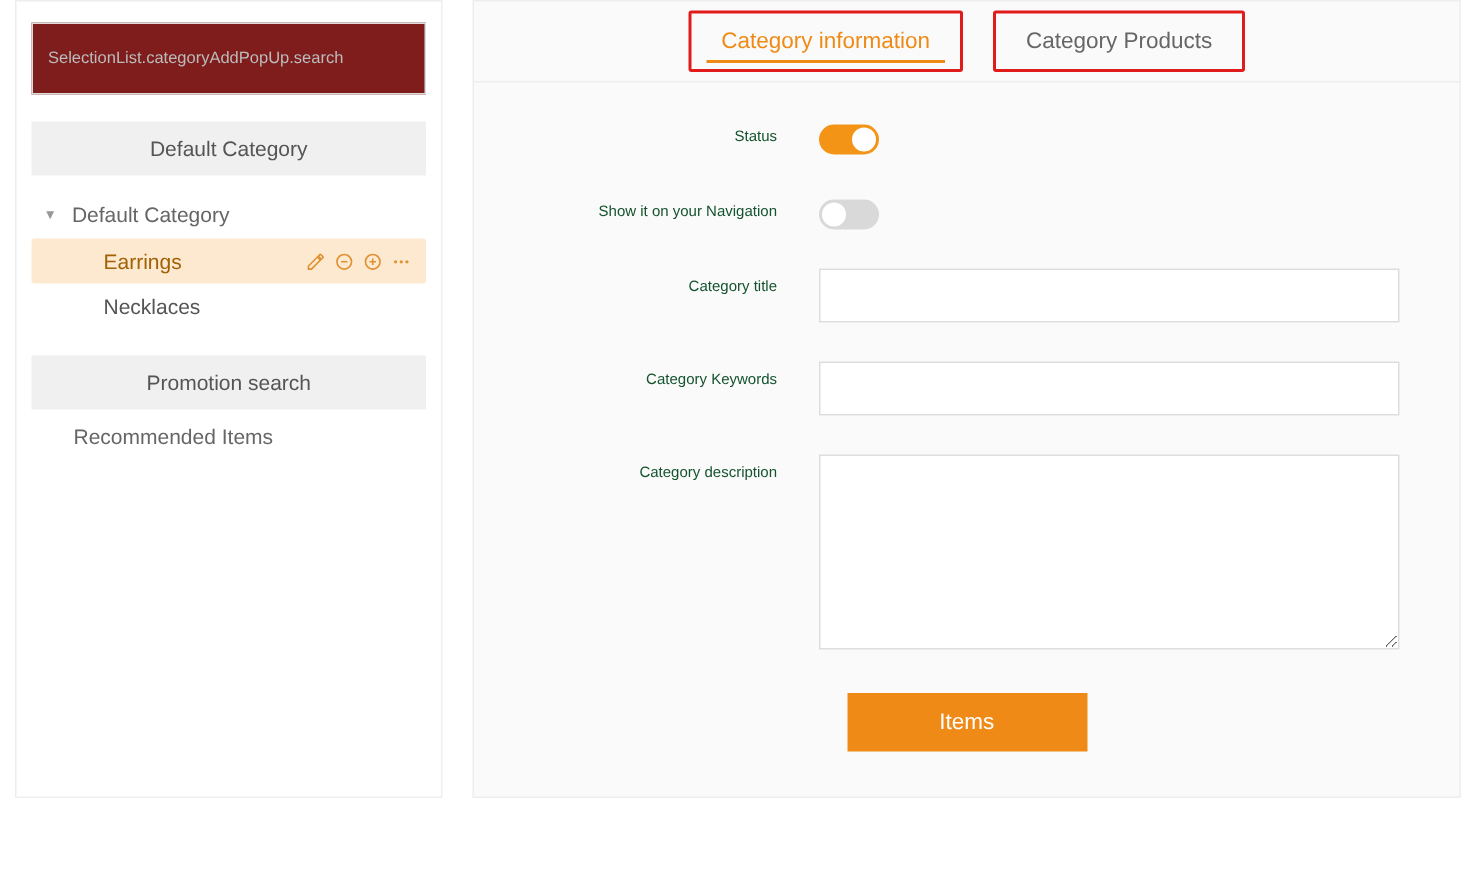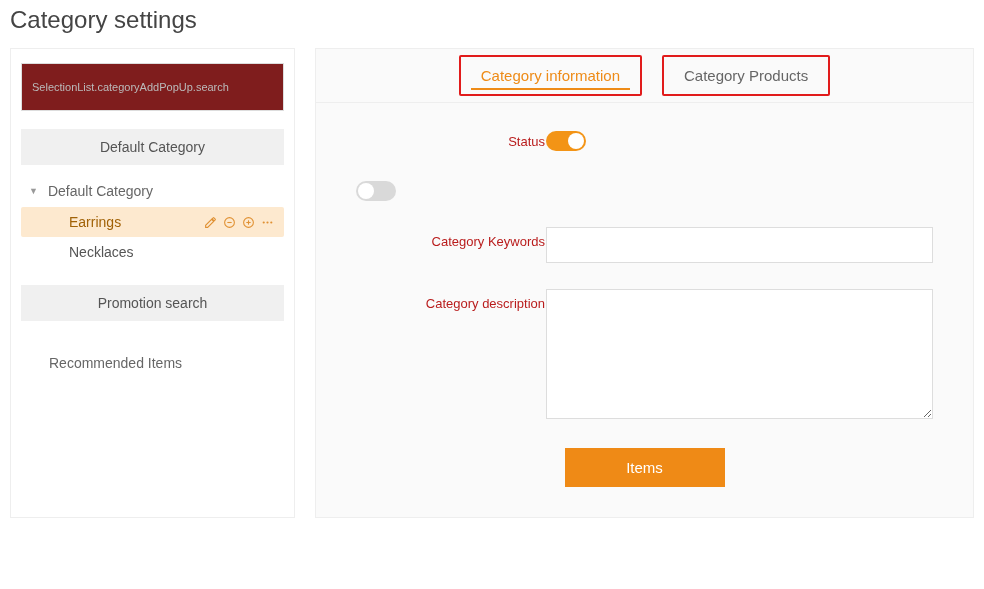--- a/index.html
+++ b/index.html
@@ -84,21 +84,20 @@
   .item-actions {
     display: flex;
     align-items: center;
     gap: 6px;
   }
   .item-actions svg { display:block; }
   .plain-item {
     padding: 10px 4px 10px 28px;
     color: #666;
     font-size: 14px;
-    margin-top: 24px;
   }
   
   .main {
     flex: 1;
     background: #fafafa;
     border: 1px solid #eee;
     padding: 0 0 30px 0;
   }
   .tabs {
     display: flex;
@@ -135,23 +134,23 @@
   .form {
     padding: 24px 40px 0 40px;
   }
   .form-row {
     display: flex;
     margin-bottom: 26px;
   }
   .form-label {
     width: 190px;
     text-align: right;
-    color: #b91c1c;
-    font-size: 13px;
-    padding-right: 1px;
+    color: #14532d;
+    font-size: 10px;
+    padding-right: 28px;
     padding-top: 6px;
     line-height: 1.35;
   }
   .form-control {
     flex: 1;
   }
   .toggle {
     width: 40px;
     height: 20px;
     border-radius: 20px;
@@ -204,21 +203,20 @@
     padding: 11px 50px;
     font-size: 15px;
     min-width: 160px;
     cursor: pointer;
   }
 </style>
 </head>
 <body>
 
 <div class="page">
-  <h1 class="page-title">Category settings</h1>
 
   <div class="layout">
 
     <div class="sidebar">
       <input class="search-input" type="text" placeholder="SelectionList.categoryAddPopUp.search" style="">
 
       <div class="section-header">Default Category</div>
 
       <div class="tree">
         <div class="tree-root">
@@ -282,27 +280,34 @@
         <div class="form-row">
           <div class="form-label">Status</div>
           <div class="form-control">
             <div class="toggle on">
               <div class="knob"></div>
             </div>
           </div>
         </div>
 
         <div class="form-row">
+          <div class="form-label">Show it on your Navigation</div>
           <div class="form-control">
             <div class="toggle off">
               <div class="knob"></div>
             </div>
           </div>
         </div>
 
+        <div class="form-row">
+          <div class="form-label">Category title</div>
+          <div class="form-control">
+            <input class="text-input" type="text" value="" style="">
+          </div>
+        </div>
 
         <div class="form-row">
           <div class="form-label">Category Keywords</div>
           <div class="form-control">
             <input class="text-input" type="text" value="" style="">
           </div>
         </div>
 
         <div class="form-row">
           <div class="form-label">Category description</div>

